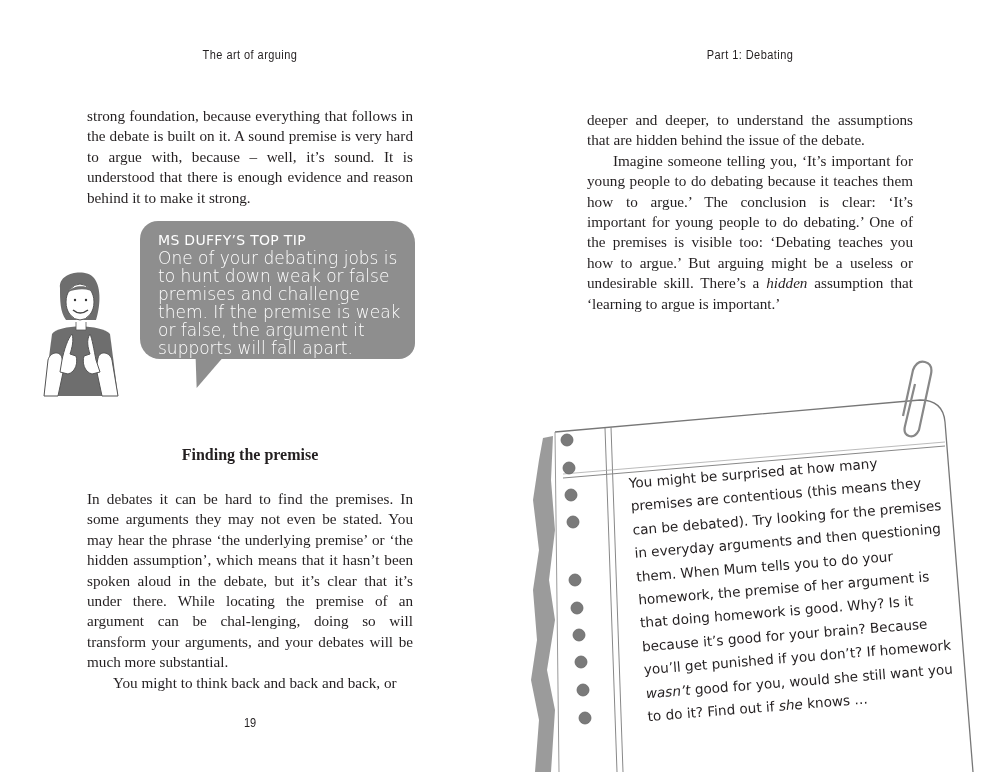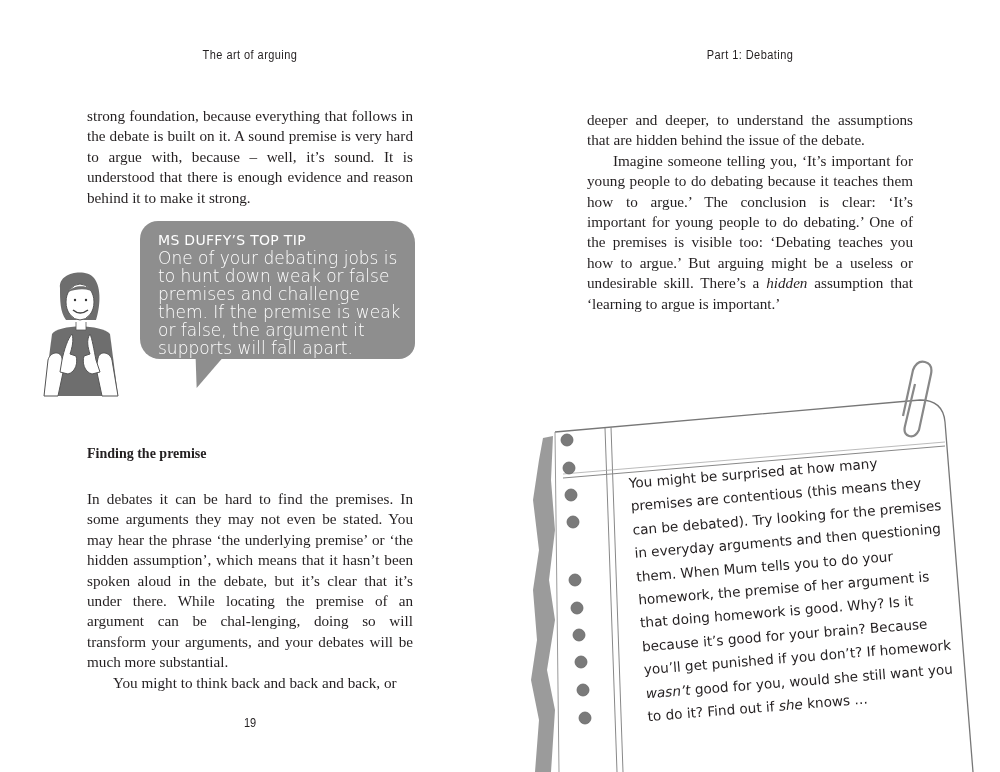--- a/index.html
+++ b/index.html
@@ -9,21 +9,21 @@
   .page.right { left: 500px; }
   .running-head { position: absolute; top: 48px; font-family: "Liberation Sans", sans-serif; font-size: 12.5px; letter-spacing: 0.5px; color: #231f20; transform: scaleX(0.88); transform-origin: center; }
   .page.left .running-head { left: 150px; width: 200px; text-align: center; }
   .page.right .running-head { left: 150px; width: 200px; text-align: center; }
   .body-text { position: absolute; font-size: 15.2px; line-height: 20.4px; text-align: justify; }
   .body-text p { margin: 0; }
   .body-text p.indent { text-indent: 26px; }
   .left .block1 { left: 87px; top: 106px; width: 326px; }
   .left .block2 { left: 87px; top: 489px; width: 326px; }
   .right .block1 { left: 87px; top: 110px; width: 326px; }
-  .heading { position: absolute; left: 87px; top: 446px; width: 326px; text-align: left; font-weight: bold; font-size: 14px; }
+  .heading { position: absolute; left: 87px; top: 446px; width: 326px; text-align: center; font-weight: bold; font-size: 16px; }
   .folio { position: absolute; top: 716px; left: 200px; width: 100px; text-align: center; font-family: "Liberation Sans", sans-serif; font-size: 12.5px; transform: scaleX(0.88); }
 
   
   .tip-bubble { position: absolute; left: 140px; top: 221px; width: 275px; height: 138px; background: #8e8e8e; border-radius: 18px 22px 16px 20px; }
   .tip-tail { position: absolute; left: 192px; top: 350px; width: 0; height: 0; border-left: 8px solid transparent; border-right: 26px solid transparent; border-top: 38px solid #8e8e8e; transform: skewX(-10deg); }
   .tip-content { position: absolute; left: 158px; top: 232px; width: 250px; color: #ffffff; font-family: "DejaVu Sans", sans-serif; }
   .tip-title { font-size: 14px; letter-spacing: 0.3px; margin-bottom: 1px; }
   .tip-text { font-size: 17px; line-height: 18px; font-weight: 300; }
 
   

